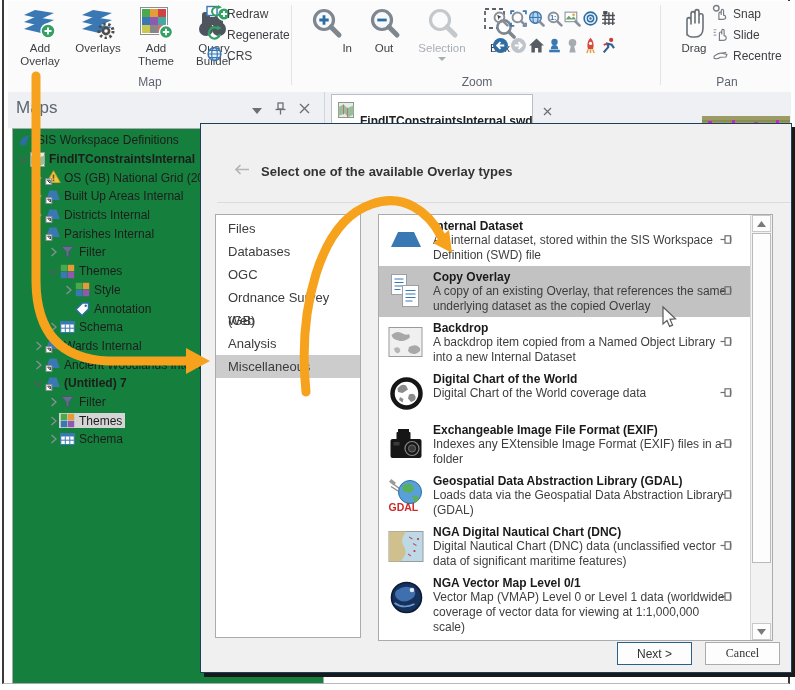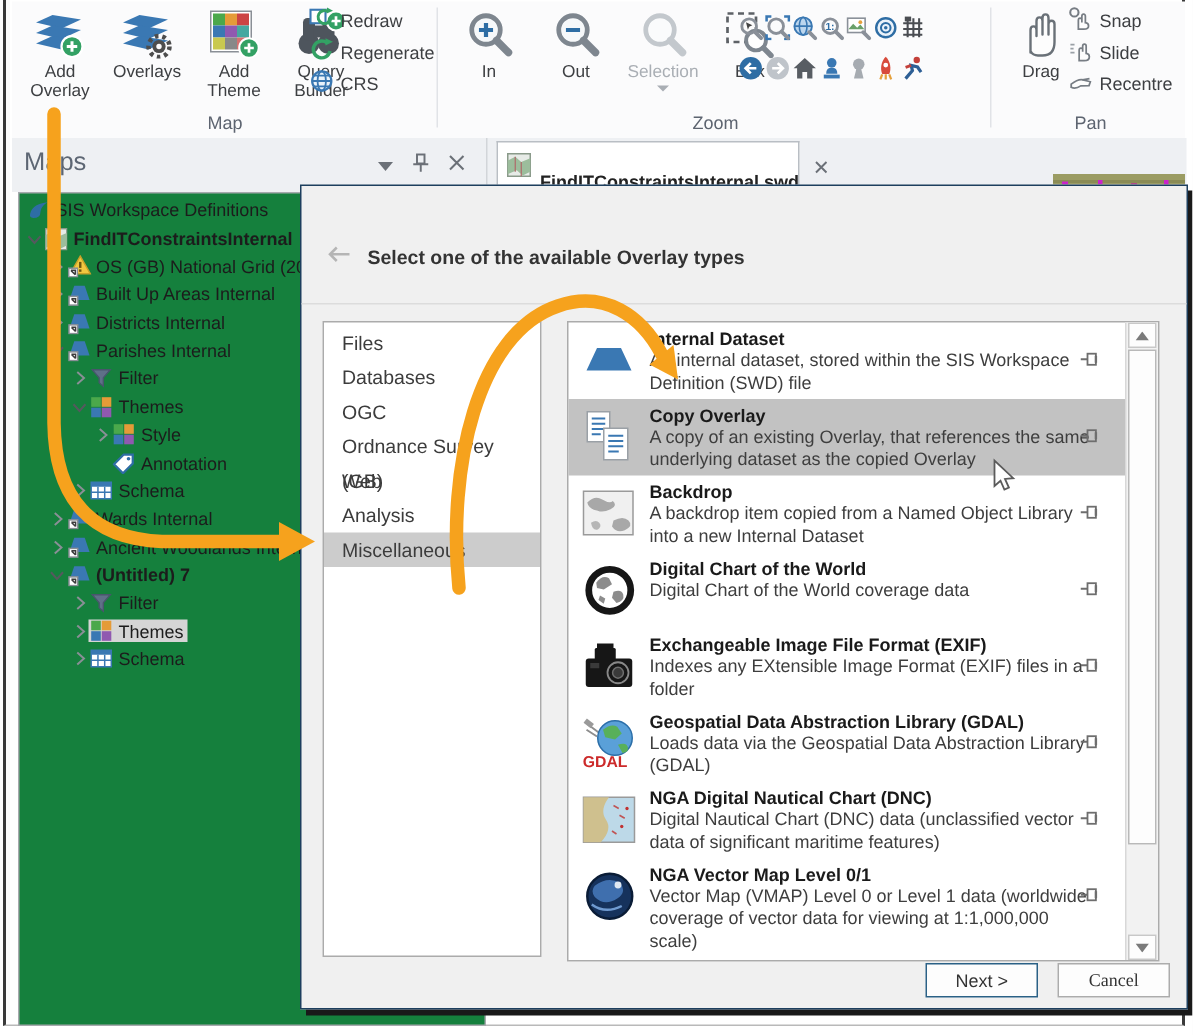--- a/index.html
+++ b/index.html
@@ -47,21 +47,21 @@
 
   
   .sliver{position:absolute;left:698px;top:116px;width:88px;height:7px;background:#9b9c63;overflow:hidden;}
 
   
   .dialog{position:absolute;left:196px;top:123px;width:590px;height:548px;background:#f0f0f0;
           border:1px solid #1d3f5e;box-shadow:4px 4px 0 #191919;z-index:20;}
   .dtitle{position:absolute;left:0;top:0;right:0;height:24px;background:#0b5c9c;color:#fff;
           display:flex;align-items:center;padding-left:14px;font-size:12px;}
   .dclose{position:absolute;right:10px;top:5px;width:16px;height:14px;display:flex;align-items:center;justify-content:center;}
-  .dsub{position:absolute;left:0;top:24px;right:0;height:54px;border-bottom:1px solid #dcdcdc;}
+  .dsub{position:absolute;left:16px;top:24px;right:0;height:54px;border-bottom:1px solid #dcdcdc;}
   .dback{position:absolute;left:16px;top:15px;}
   .dsubtext{position:absolute;left:44px;top:16px;font-weight:bold;font-size:13px;color:#333;}
   .catbox{position:absolute;left:14px;top:90px;width:146px;height:424px;background:#fff;border:1px solid #ababab;padding-top:2px;box-sizing:border-box;}
   .catrow{height:23px;line-height:23px;padding-left:12px;font-size:13px;color:#3c3c3c;cursor:default;}
   .catrow.sel{background:#cccccc;}
   .itembox{position:absolute;left:177px;top:90px;width:395px;height:427px;background:#fff;border:1px solid #ababab;box-sizing:border-box;}
   .itemrows{position:absolute;left:0;top:0;width:372px;}
   .irow{position:relative;height:51px;box-sizing:border-box;}
   .irow.sel{background:#c2c2c2;}
   .iicon{position:absolute;left:8px;top:6px;width:38px;height:38px;display:flex;align-items:center;justify-content:center;}
@@ -183,21 +183,21 @@
       <div class="rgroup" id="g-zoom" style="left:288px;width:362px;">
           <div class="rlarge">
             <div class="rlbtn">
               <div class="ric">
                 <svg width="33" height="33" viewBox="0 0 33 33">
                   <circle cx="14" cy="14" r="9.5" fill="#f6f8fa" stroke="#7e868f" stroke-width="3.2"></circle>
                   <line x1="21" y1="21" x2="29" y2="29" stroke="#7e868f" stroke-width="5" stroke-linecap="round"></line>
                   <path d="M14 9.3v9.4 M9.3 14h9.4" stroke="#2e6da4" stroke-width="2.8"></path>
                 </svg>
               </div>
-              <div class="rlab" style="width: 52px;">In</div>
+              <div class="rlab" style="width: 52px; text-align: right;">In</div>
             </div>
             <div class="rlbtn">
               <div class="ric">
                 <svg width="33" height="33" viewBox="0 0 33 33">
                   <circle cx="14" cy="14" r="9.5" fill="#f6f8fa" stroke="#7e868f" stroke-width="3.2"></circle>
                   <line x1="21" y1="21" x2="29" y2="29" stroke="#7e868f" stroke-width="5" stroke-linecap="round"></line>
                   <path d="M9.3 14h9.4" stroke="#2e6da4" stroke-width="2.8"></path>
                 </svg>
               </div>
               <div class="rlab" style="width: 52px;">Out</div>

